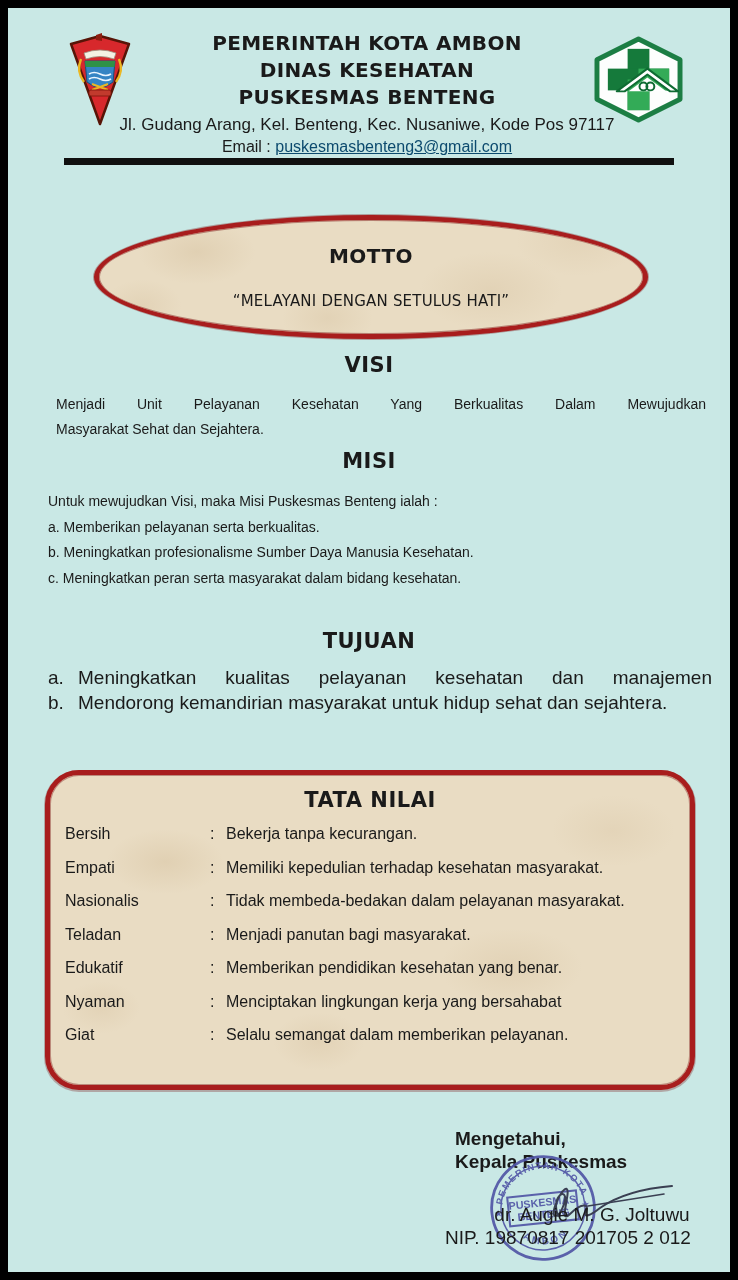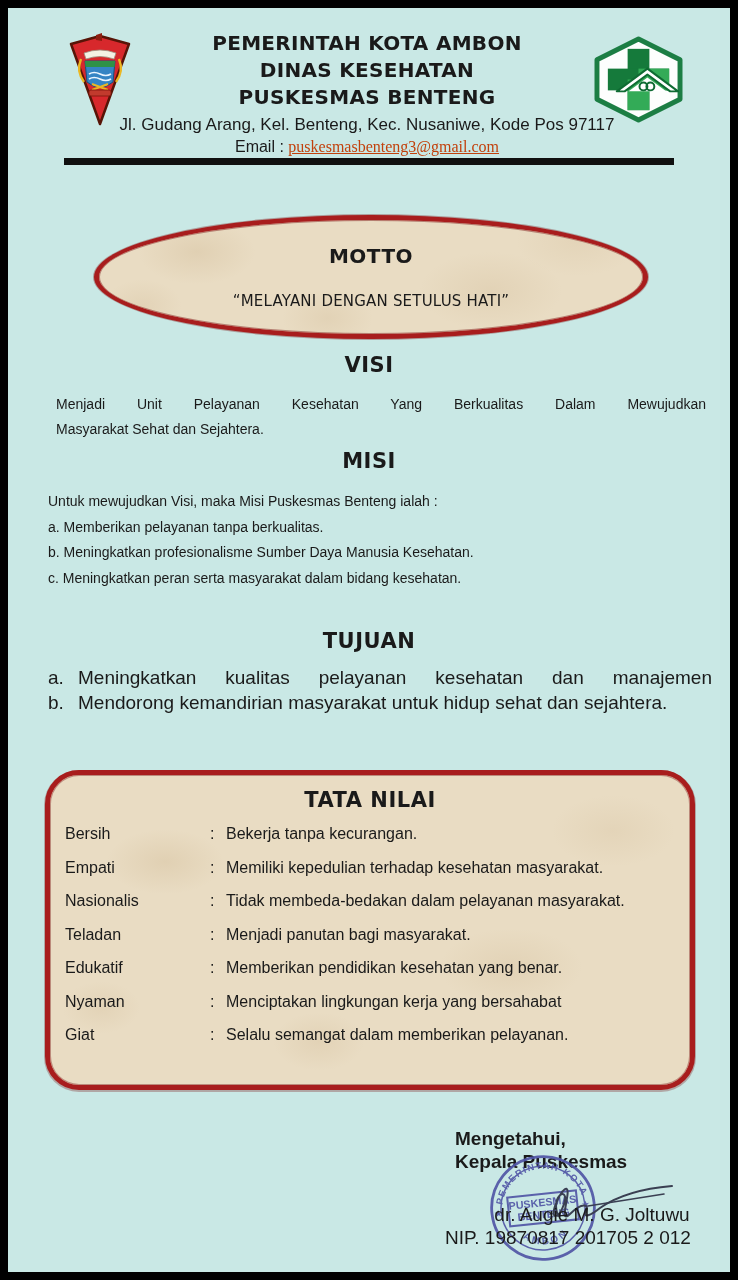--- a/index.html
+++ b/index.html
@@ -6,21 +6,21 @@
   .page{
     position:relative;width:738px;height:1280px;box-sizing:border-box;
     border:8px solid #000;background:#c9e8e5;overflow:hidden;
     font-family:"Liberation Sans",sans-serif;color:#1a1a1a;
   }
   
   .header-text{position:absolute;top:22px;left:0;right:4px;text-align:center;}
   .gov-line{font-family:"DejaVu Sans",sans-serif;font-weight:bold;font-size:20px;line-height:27px;letter-spacing:.3px;white-space:nowrap;}
   .addr-line{font-size:17px;line-height:22px;margin-top:3px;white-space:nowrap;}
   .email-line{font-size:16px;line-height:21px;white-space:nowrap;}
-  .email-link{color:#c2410c;text-decoration:underline;cursor:pointer;font-family:Liberation Serif, serif;}
+  .email-link{color:#0c4a6e;text-decoration:underline;cursor:pointer;}
   .logo{position:absolute;}
   .logo-left{left:58px;top:24px;width:68px;height:96px;}
   .logo-right{left:583px;top:28px;width:95px;height:87px;}
   .rule{position:absolute;left:56px;top:150px;width:610px;height:7px;background:#101010;}
   
   .parchment{
     background-color:#e9dcc3;
     background-image:
       radial-gradient(ellipse 90px 50px at 18% 28%, rgba(190,160,115,.20), transparent 65%),
       radial-gradient(ellipse 110px 60px at 72% 62%, rgba(190,160,115,.16), transparent 65%),
@@ -119,21 +119,21 @@
 
   <div class="sec-title t-visi">VISI</div>
   <div class="visi-para body-text">
     <div class="spread">Menjadi Unit Pelayanan Kesehatan Yang Berkualitas Dalam Mewujudkan</div>
     <div>Masyarakat Sehat dan Sejahtera.</div>
   </div>
 
   <div class="sec-title t-misi">MISI</div>
   <div class="misi-block body-text">
     <div>Untuk mewujudkan Visi, maka Misi Puskesmas Benteng ialah :</div>
-    <div>a. Memberikan pelayanan tanpa berkualitas.</div>
+    <div>a. Memberikan pelayanan serta berkualitas.</div>
     <div>b. Meningkatkan profesionalisme Sumber Daya Manusia Kesehatan.</div>
     <div>c. Meningkatkan peran serta masyarakat dalam bidang kesehatan.</div>
   </div>
 
   <div class="sec-title t-tujuan">TUJUAN</div>
   <div class="tujuan-block">
     <div class="t-item">
       <span class="t-marker">a.</span>
       <div class="t-lines">
         <div class="spread">Meningkatkan kualitas pelayanan kesehatan dan manajemen</div>

